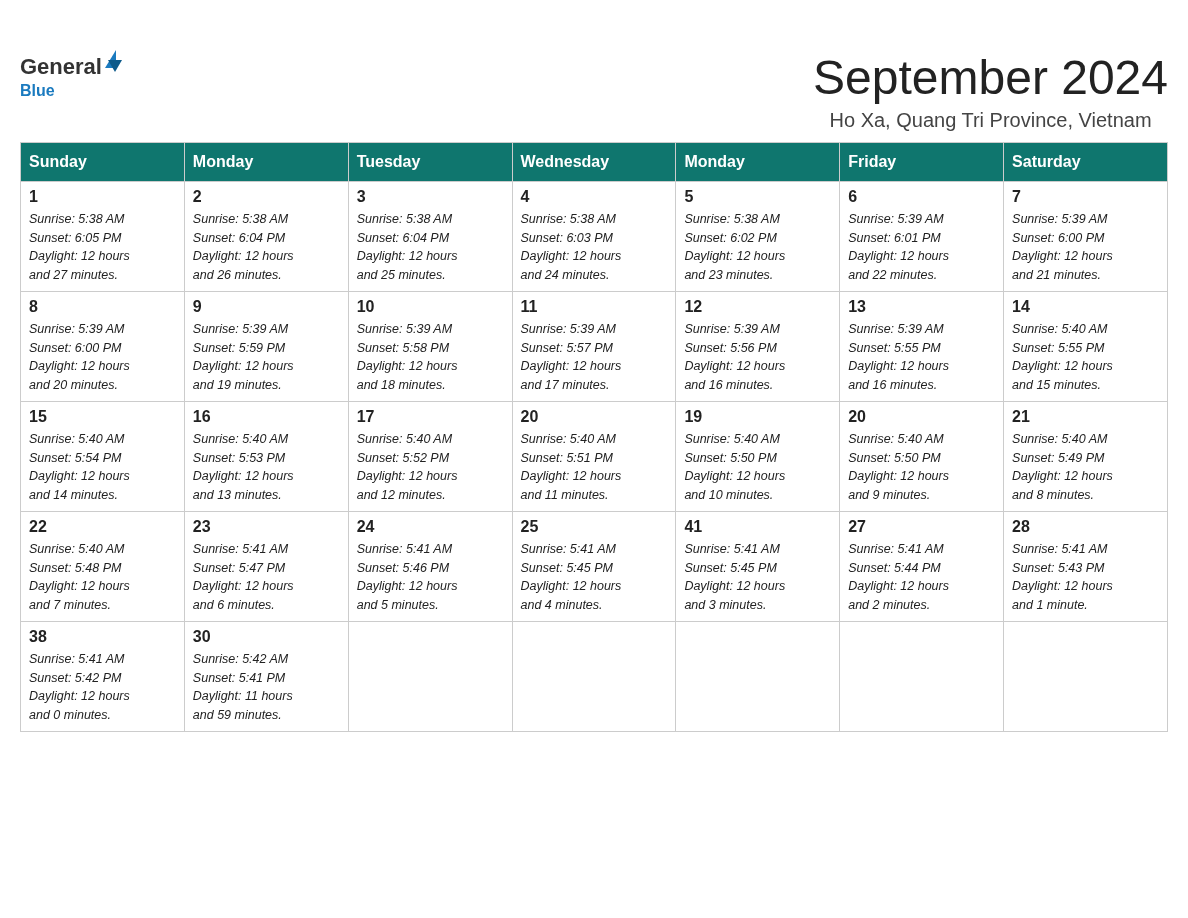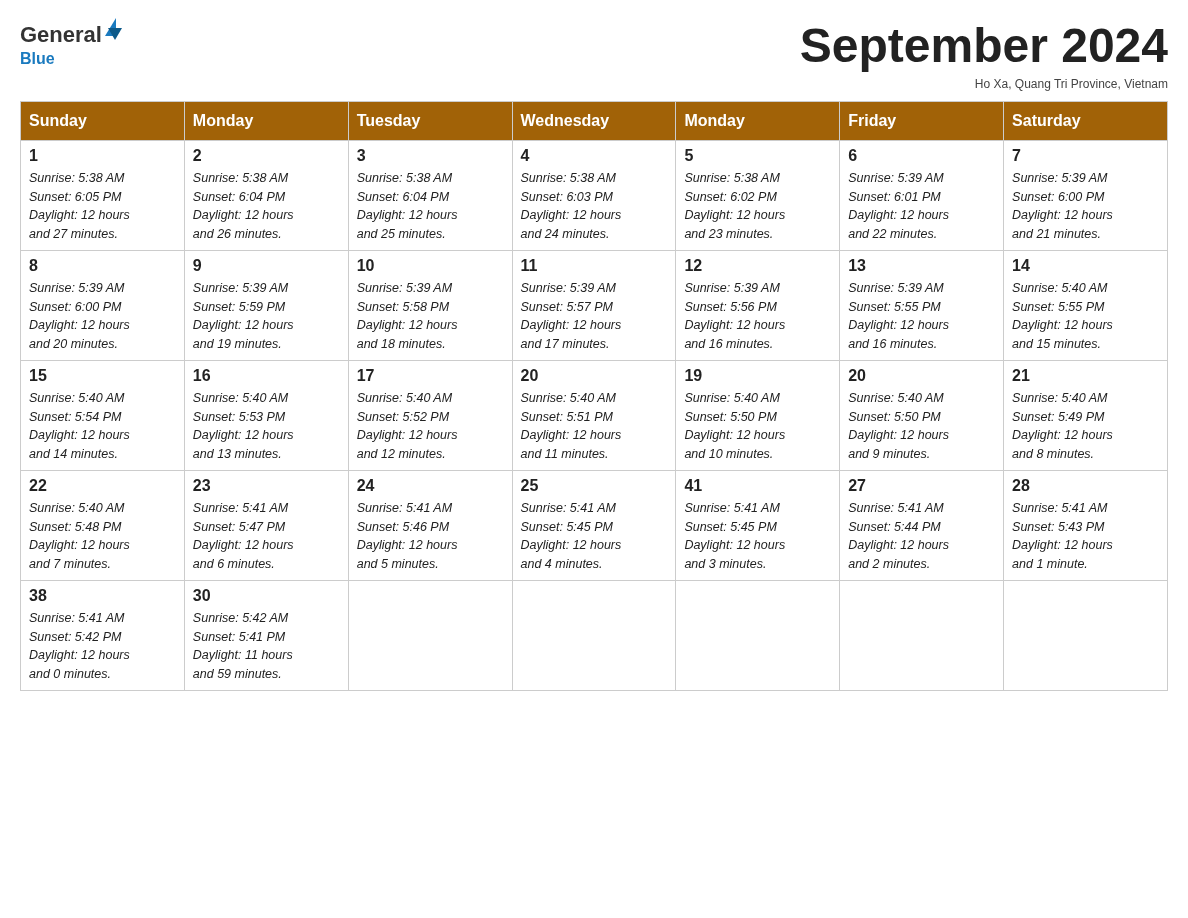--- a/index.html
+++ b/index.html
@@ -8,52 +8,54 @@
       background: #fff;
       padding: 20px;
       width: 1188px;
       min-height: 918px;
     }
     .header {
       display: flex;
       justify-content: space-between;
       align-items: flex-start;
       margin-bottom: 10px;
+      margin-top: 32px;
     }
     .logo-text-general {
       font-size: 22px;
       font-weight: bold;
       color: #333;
     }
     .logo-text-blue {
       font-size: 16px;
       font-weight: bold;
       color: #1a7abf;
     }
     .title-section {
       text-align: right;
     }
     .calendar-title {
       font-size: 48px;
-      font-weight: bold;
+      font-weight: normal;
       color: #222;
       line-height: 1.1;
     }
     .calendar-subtitle {
-      font-size: 12px;
+      font-size: 20px;
       color: #444;
       margin-top: 4px;
+      text-align: center;
     }
     .calendar {
       width: 100%;
       border-collapse: collapse;
       margin-top: 8px;
     }
     .calendar th {
-      background-color: #a16207;
+      background-color: #0f766e;
       color: #fff;
       font-size: 16px;
       font-weight: bold;
       padding: 10px 8px;
       text-align: left;
       border: 1px solid #ccc;
     }
     .calendar td {
       border: 1px solid #ccc;
       vertical-align: top;

